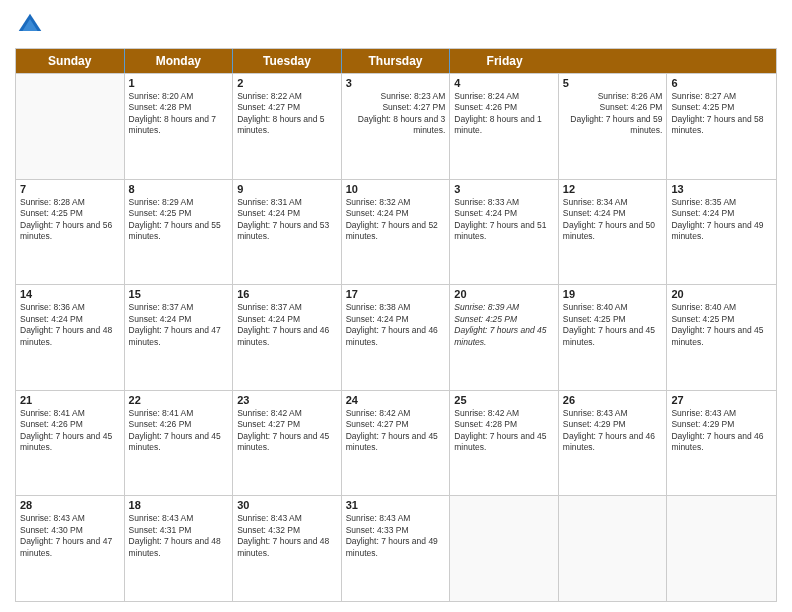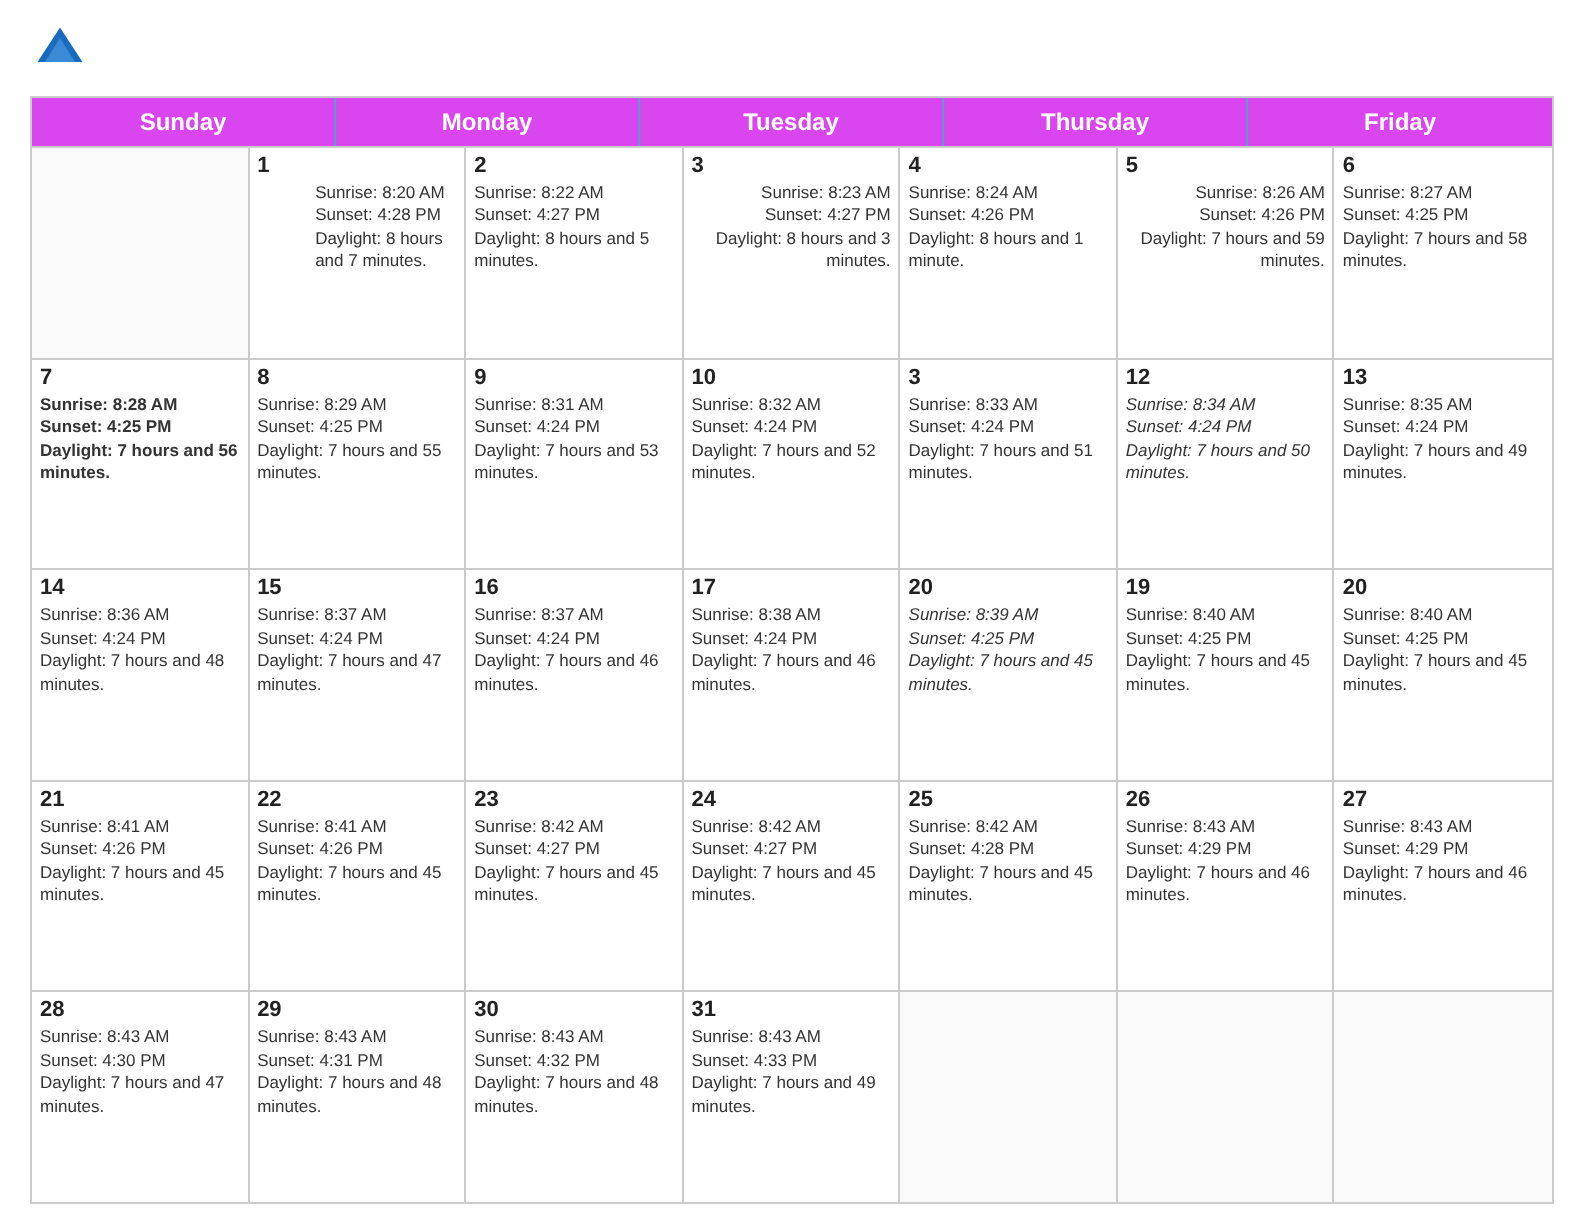--- a/index.html
+++ b/index.html
@@ -52,22 +52,22 @@
       margin-top: 2px;
     }
     .calendar {
       flex: 1;
       display: flex;
       flex-direction: column;
       border: 1px solid #ccc;
     }
     .cal-header-row {
       display: grid;
-      grid-template-columns: repeat(5, 1fr);
-      background: #d946ef;
+      grid-template-columns: repeat(7, 1fr);
+      background: #a16207;
     }
     .cal-header-cell {
       color: #fff;
       font-size: 12px;
       font-weight: bold;
       text-align: center;
       padding: 5px 2px;
       border-right: 1px solid #5a9ad0;
     }
     .cal-header-cell:last-child { border-right: none; }
@@ -131,21 +131,21 @@
         <div class="cal-header-cell">Monday</div>
         <div class="cal-header-cell">Tuesday</div>
         <div class="cal-header-cell">Thursday</div>
         <div class="cal-header-cell">Friday</div>
       </div>
     <div class="cal-body">
     <div class="cal-week">
           <div class="cal-cell empty"></div>
           <div class="cal-cell">
             <div class="cell-date">1</div>
-            <div class="cell-info" style="white-space: pre-line; margin-left: 29px;">Sunrise: 8:20 AM
+            <div class="cell-info" style="white-space: pre-line;">Sunrise: 8:20 AM
 Sunset: 4:28 PM
 Daylight: 8 hours and 7 minutes.</div>
           </div>
           <div class="cal-cell">
             <div class="cell-date">2</div>
             <div class="cell-info" style="white-space: pre-line;">Sunrise: 8:22 AM
 Sunset: 4:27 PM
 Daylight: 8 hours and 5 minutes.</div>
           </div>
           <div class="cal-cell">
@@ -169,21 +169,21 @@
           <div class="cal-cell">
             <div class="cell-date">6</div>
             <div class="cell-info" style="white-space: pre-line;">Sunrise: 8:27 AM
 Sunset: 4:25 PM
 Daylight: 7 hours and 58 minutes.</div>
           </div>
         </div>
         <div class="cal-week">
           <div class="cal-cell">
             <div class="cell-date">7</div>
-            <div class="cell-info" style="white-space: pre-line; font-weight: bold;">Sunrise: 8:28 AM
+            <div class="cell-info" style="white-space: pre-line;">Sunrise: 8:28 AM
 Sunset: 4:25 PM
 Daylight: 7 hours and 56 minutes.</div>
           </div>
           <div class="cal-cell">
             <div class="cell-date">8</div>
             <div class="cell-info" style="white-space: pre-line;">Sunrise: 8:29 AM
 Sunset: 4:25 PM
 Daylight: 7 hours and 55 minutes.</div>
           </div>
           <div class="cal-cell">
@@ -199,21 +199,21 @@
 Daylight: 7 hours and 52 minutes.</div>
           </div>
           <div class="cal-cell">
             <div class="cell-date">3</div>
             <div class="cell-info" style="white-space: pre-line;">Sunrise: 8:33 AM
 Sunset: 4:24 PM
 Daylight: 7 hours and 51 minutes.</div>
           </div>
           <div class="cal-cell">
             <div class="cell-date">12</div>
-            <div class="cell-info" style="white-space: pre-line; font-style: italic;">Sunrise: 8:34 AM
+            <div class="cell-info" style="white-space: pre-line;">Sunrise: 8:34 AM
 Sunset: 4:24 PM
 Daylight: 7 hours and 50 minutes.</div>
           </div>
           <div class="cal-cell">
             <div class="cell-date">13</div>
             <div class="cell-info" style="white-space: pre-line;">Sunrise: 8:35 AM
 Sunset: 4:24 PM
 Daylight: 7 hours and 49 minutes.</div>
           </div>
         </div>
@@ -306,21 +306,21 @@
           </div>
         </div>
         <div class="cal-week">
           <div class="cal-cell">
             <div class="cell-date">28</div>
             <div class="cell-info" style="white-space: pre-line;">Sunrise: 8:43 AM
 Sunset: 4:30 PM
 Daylight: 7 hours and 47 minutes.</div>
           </div>
           <div class="cal-cell">
-            <div class="cell-date">29</div>
+            <div class="cell-date">18</div>
             <div class="cell-info" style="white-space: pre-line;">Sunrise: 8:43 AM
 Sunset: 4:31 PM
 Daylight: 7 hours and 48 minutes.</div>
           </div>
           <div class="cal-cell">
             <div class="cell-date">30</div>
             <div class="cell-info" style="white-space: pre-line;">Sunrise: 8:43 AM
 Sunset: 4:32 PM
 Daylight: 7 hours and 48 minutes.</div>
           </div>

